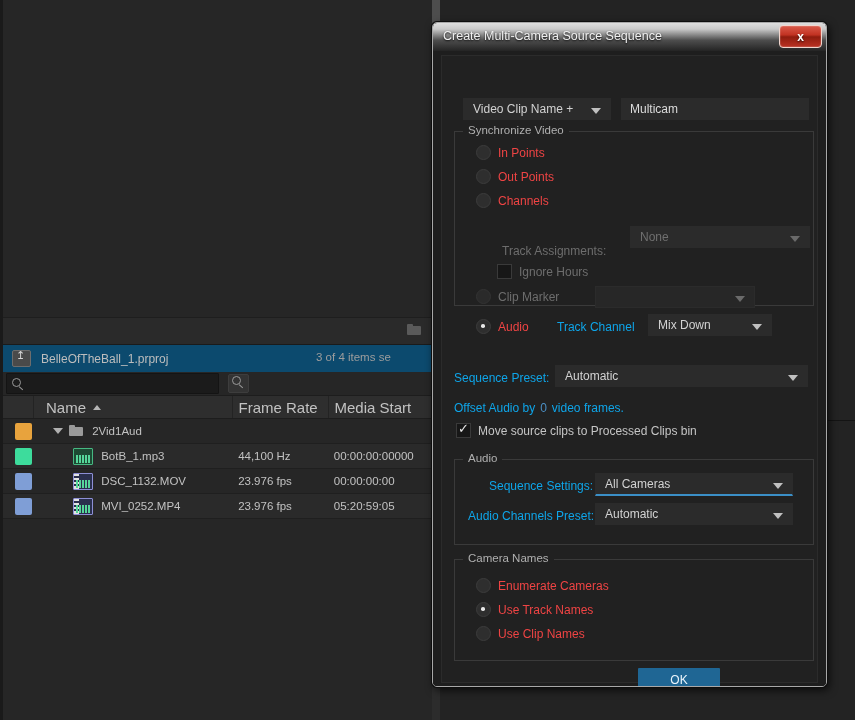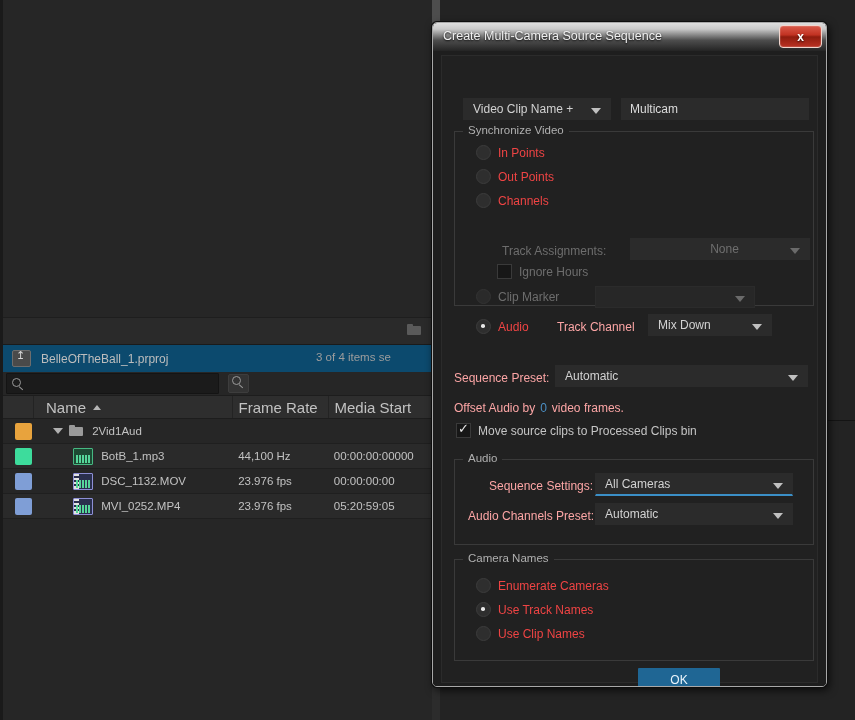--- a/index.html
+++ b/index.html
@@ -300,21 +300,21 @@
     width: 13px; height: 13px; background: #171717; border: 1px solid #3a3a3a;
     position: relative; flex: none;
   }
   .cbox.checked::after {
     content: "✓"; position: absolute; left: 1px; top: -3px;
     color: #e9e9e9; font-size: 13px; line-height: 16px;
   }
   .cb-label { color: #c5c5c5; font-size: 12px; margin-left: 7px; }
   .cb-label.dim { color: #6d6d6d; }
 
-  .plain-label { color: #fca5a5; font-size: 12px; }
+  .plain-label { color: #0ea5e9; font-size: 12px; }
   .plain-label.dim { color: #6d6d6d; }
   .scrub-num { color: #4b8fc4; font-size: 12px; }
 
   .btn {
     height: 23px; display: flex; align-items: center; justify-content: center;
     font-size: 12px; border-radius: 1px; box-sizing: border-box;
   }
   .btn.primary { background: #1f6694; color: #eaf4fb; }
   .btn.secondary { background: #2b2b2b; color: #d0d0d0; }
 </style>
@@ -455,21 +455,21 @@
           <span class="radio"></span>
           <span class="radio-label">Out Points</span>
         </div>
         <div class="radio-row" style="left:34px; top:137px;">
           <span class="radio"></span>
           <span class="radio-label">Channels</span>
         </div>
 
 
         <span class="plain-label dim" style="position:absolute; left:60px; top:188px;">Track Assignments:</span>
-        <div class="dd" style="left:188px; top:182px; width:180px; position:absolute;justify-content:center;">
+        <div class="dd" style="left:188px; top:170px; width:180px; position:absolute;">
           <span class="dd-label dim">None</span>
           <span class="dd-caret dim"></span>
         </div>
 
         <div class="cb-row" style="left:55px; top:208px;">
           <span class="cbox"></span>
           <span class="cb-label dim">Ignore Hours</span>
         </div>
 
         <div class="radio-row" style="left:34px; top:233px;">

